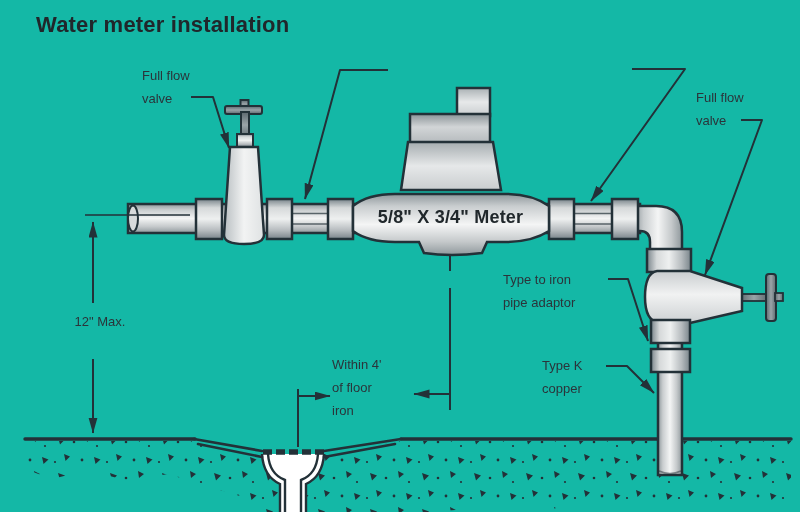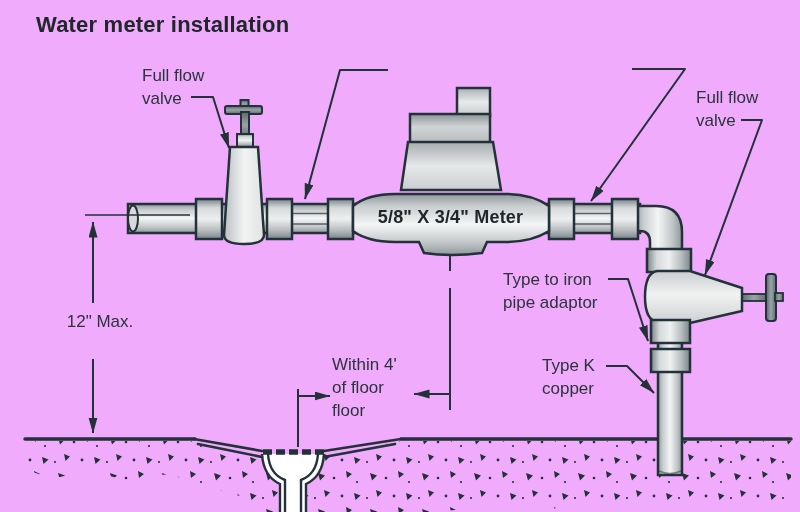--- a/index.html
+++ b/index.html
@@ -1,22 +1,22 @@
 <!DOCTYPE html>
 <html><head>
 <meta charset="utf-8">
 <style>
   html,body{margin:0;padding:0;background:#fff;}
-  .stage{position:relative;width:800px;height:512px;background:#f0abfc;overflow:hidden;
+  .stage{position:relative;width:800px;height:512px;background:#14b8a6;overflow:hidden;
          font-family:"Liberation Sans",sans-serif;}
   .stage svg{position:absolute;left:0;top:0;}
   .labels{position:absolute;left:0;top:0;width:800px;height:512px;pointer-events:none;}
   .title{position:absolute;left:36px;top:12px;font-size:22px;font-weight:bold;
          color:#20272b;letter-spacing:.2px;white-space:nowrap;}
-  .lbl{position:absolute;font-size:17px;color:#2b343a;line-height:23px;white-space:nowrap;}
+  .lbl{position:absolute;font-size:13px;color:#2b343a;line-height:23px;white-space:nowrap;}
   .lbl span{display:block;}
   .lbl.center{text-align:center;}
   .meter-lbl{position:absolute;left:352px;top:207px;width:197px;text-align:center;
              font-size:18px;font-weight:bold;color:#20272b;letter-spacing:.2px;}
 </style>
 </head>
 <body>
 
 <div class="stage">
 
@@ -210,21 +210,21 @@
 
   <div class="meter-lbl">5/8" X 3/4" Meter</div>
 
   <div class="lbl center" style="left:33px;top:310px;width:134px">
     <span>12" Max.</span>
   </div>
 
   <div class="lbl" style="left:332px;top:353px">
     <span>Within 4'</span>
     <span>of floor</span>
-    <span>floor</span>
+    <span>iron</span>
   </div>
 
   <div class="lbl" style="left:503px;top:268px">
     <span>Type to iron</span>
     <span>pipe adaptor</span>
   </div>
 
   <div class="lbl" style="left:542px;top:354px">
     <span>Type K</span>
     <span>copper</span>

